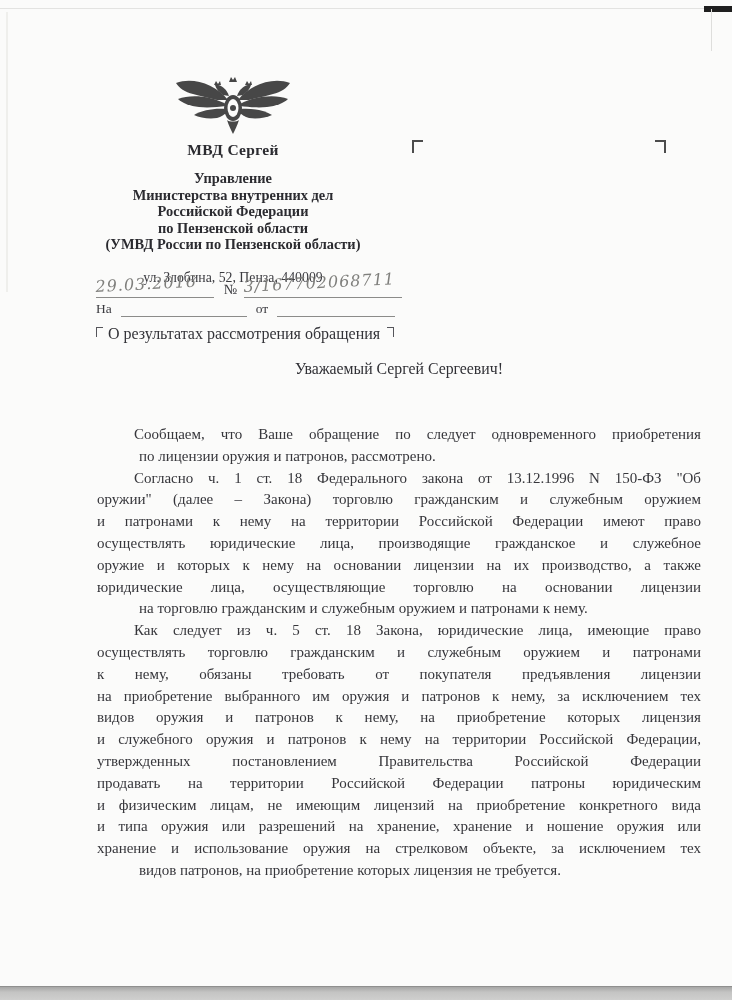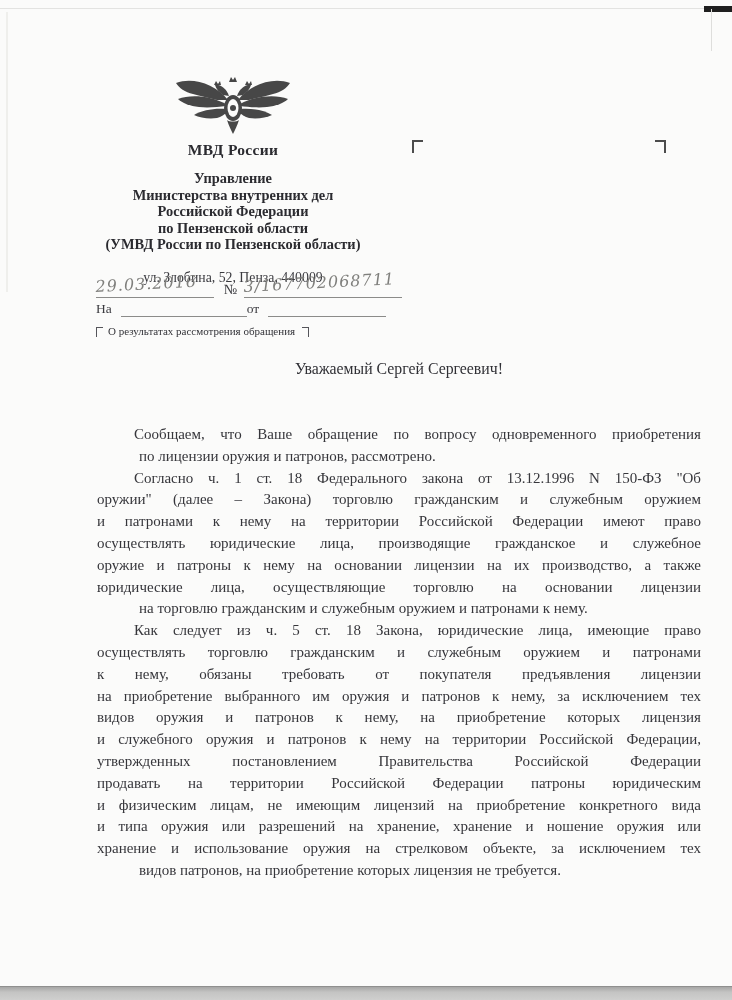--- a/index.html
+++ b/index.html
@@ -28,22 +28,22 @@
   .ref-row1{display:flex;align-items:flex-end;height:23px;}
   .uline-date{display:inline-block;width:118px;border-bottom:1px solid #8b8b89;text-align:left;}
   .uline-num{display:inline-block;width:158px;border-bottom:1px solid #8b8b89;text-align:left;}
   .hw{display:inline-block;font-family:"DejaVu Serif", serif;font-style:italic;
     color:#7f7f7c;font-size:16px;letter-spacing:1px;transform:rotate(-3deg) translateY(-1px);
     transform-origin:left bottom;white-space:nowrap;}
   .num-label{font-size:14px;margin:0 7px 0 10px;}
   .ref-row2{display:flex;align-items:center;height:18px;margin-top:2px;font-size:13.5px;}
   .uline-blank1{display:inline-block;width:126px;border-bottom:1px solid #8b8b89;margin-left:9px;height:14px;}
   .uline-blank2{display:inline-block;width:118px;border-bottom:1px solid #8b8b89;margin-left:9px;height:14px;}
-  .ot-label{}
-  .subject-row{display:flex;align-items:flex-start;margin-top:7px;font-size:11px;color:#333338;}
+  .ot-label{margin-left:9px;}
+  .subject-row{display:flex;align-items:flex-start;margin-top:7px;font-size:16px;color:#333338;}
   .corner-l{width:6px;height:9px;border-left:1.5px solid #55555a;border-top:1.5px solid #55555a;margin:2px 5px 0 0;}
   .corner-r{width:6px;height:9px;border-right:1.5px solid #55555a;border-top:1.5px solid #55555a;margin:2px 0 0 7px;}
   
   .addr-bracket-left{position:absolute;left:412px;top:140px;width:9px;height:11px;
     border-left:2px solid #4c4c4c;border-top:2px solid #4c4c4c;}
   .addr-bracket-right{position:absolute;left:655px;top:140px;width:9px;height:11px;
     border-right:2px solid #4c4c4c;border-top:2px solid #4c4c4c;}
   
   .salutation{position:absolute;left:97px;top:360px;width:604px;text-align:center;
     font-size:15.8px;color:#303035;}
@@ -80,21 +80,21 @@
         <path d="M58,8 l2,-5 2,3 2,-3 2,5 z"></path>
         <ellipse cx="62" cy="34" rx="9" ry="13"></ellipse>
         <path d="M56,46 C58,52 60,56 62,60 C64,56 66,52 68,46 C66,48 58,48 56,46 Z"></path>
       </g>
       <ellipse cx="62" cy="34" rx="5.5" ry="9" fill="#fbfbfa"></ellipse>
       <circle cx="62" cy="34" r="3" fill="#474747"></circle>
     </svg>
   </div>
 
   <div class="org-block">
-    <div class="org-top">МВД России</div>
+    <div class="org-top">МВД Сергей</div>
     <div class="org-line">Управление</div>
     <div class="org-line">Министерства внутренних дел</div>
     <div class="org-line">Российской Федерации</div>
     <div class="org-line">по Пензенской области</div>
     <div class="org-line">(УМВД России по Пензенской области)</div>
   </div>
   <div class="org-address">ул. Злобина, 52, Пенза, 440009</div>
 
   <div class="refs">
     <div class="ref-row1">
@@ -114,27 +114,27 @@
       <span class="corner-r"></span>
     </div>
   </div>
 
   <div class="addr-bracket-left"></div>
   <div class="addr-bracket-right"></div>
 
   <div class="salutation">Уважаемый Сергей Сергеевич!</div>
 
   <div class="letter-body">
-      <div class="bline first">Сообщаем, что Ваше обращение по вопросу одновременного приобретения</div>
+      <div class="bline first">Сообщаем, что Ваше обращение по следует одновременного приобретения</div>
       <div class="bline last">по лицензии оружия и патронов, рассмотрено.</div>
       <div class="bline first">Согласно ч. 1 ст. 18 Федерального закона от 13.12.1996 N 150-ФЗ "Об</div>
       <div class="bline">оружии" (далее – Закона) торговлю гражданским и служебным оружием</div>
       <div class="bline">и патронами к нему на территории Российской Федерации имеют право</div>
       <div class="bline">осуществлять юридические лица, производящие гражданское и служебное</div>
-      <div class="bline">оружие и патроны к нему на основании лицензии на их производство, а также</div>
+      <div class="bline">оружие и которых к нему на основании лицензии на их производство, а также</div>
       <div class="bline">юридические лица, осуществляющие торговлю на основании лицензии</div>
       <div class="bline last">на торговлю гражданским и служебным оружием и патронами к нему.</div>
       <div class="bline first">Как следует из ч. 5 ст. 18 Закона, юридические лица, имеющие право</div>
       <div class="bline">осуществлять торговлю гражданским и служебным оружием и патронами</div>
       <div class="bline">к нему, обязаны требовать от покупателя предъявления лицензии</div>
       <div class="bline">на приобретение выбранного им оружия и патронов к нему, за исключением тех</div>
       <div class="bline">видов оружия и патронов к нему, на приобретение которых лицензия</div>
       <div class="bline">и служебного оружия и патронов к нему на территории Российской Федерации,</div>
       <div class="bline">утвержденных постановлением Правительства Российской Федерации</div>
       <div class="bline">продавать на территории Российской Федерации патроны юридическим</div>

